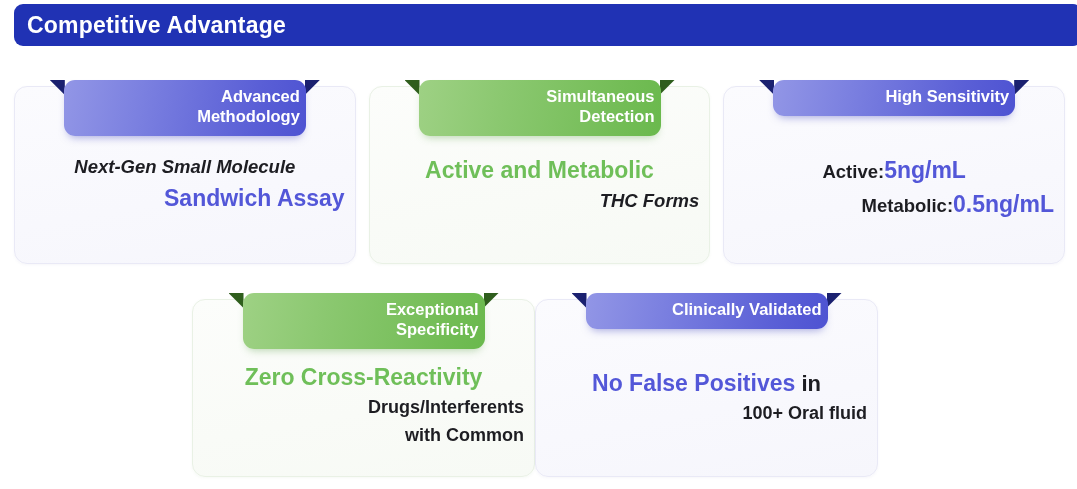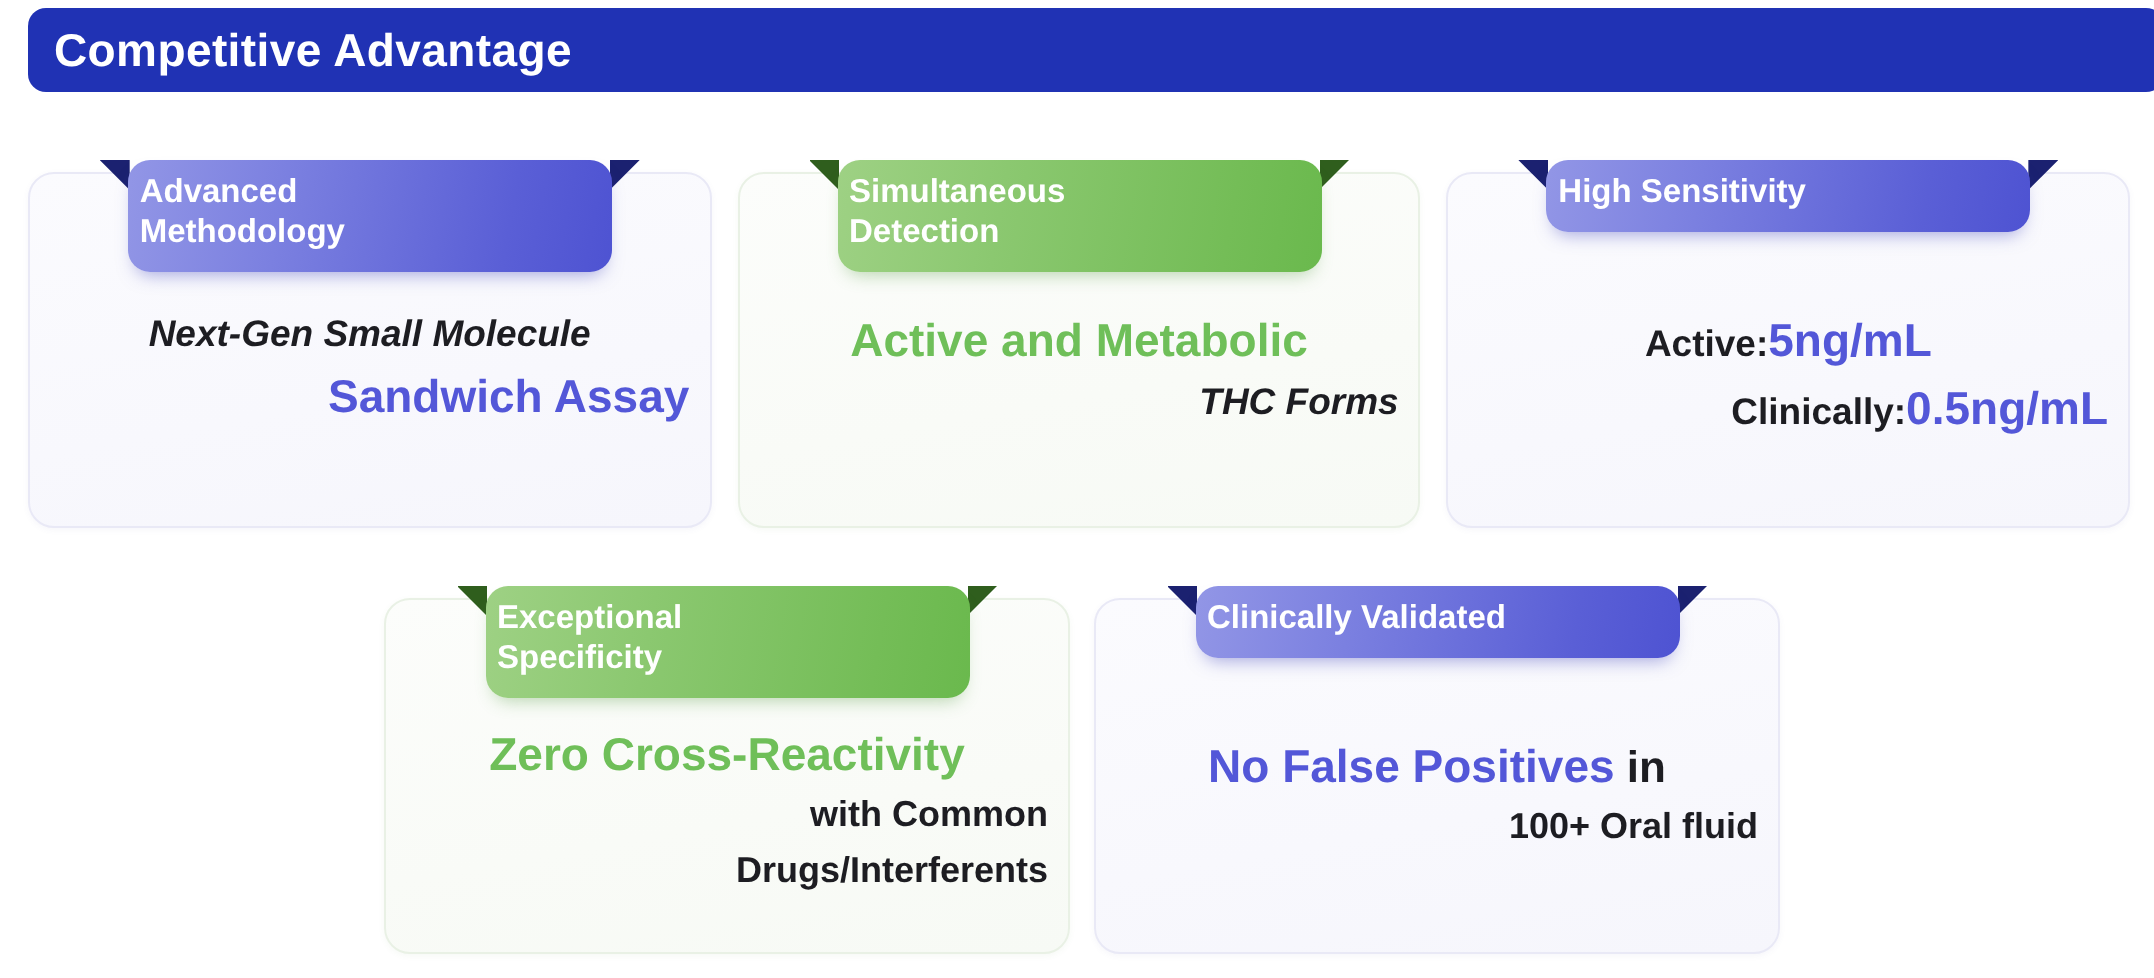--- a/index.html
+++ b/index.html
@@ -45,21 +45,21 @@
   .row-top {
     left: 14px;
     top: 86px;
     width: 1051px;
     gap: 13px;
   }
   .row-bottom {
     left: 192px;
     top: 299px;
     width: 700px;
-    gap: 12px;
+    gap: 0;
   }
 
   .card {
     position: relative;
     width: 343px;
     height: 178px;
     border-radius: 13px;
     box-sizing: border-box;
     padding-top: 58px;
     display: flex;
@@ -84,21 +84,21 @@
     top: -7px;
     transform: translateX(-50%);
     width: 242px;
   }
   .ribbon {
     position: relative;
     width: 100%;
     box-sizing: border-box;
     border-radius: 11px;
     padding: 7px 6px 9px 6px;
-    text-align: left;
+    text-align: right;
     color: #ffffff;
     font-size: 16.5px;
     font-weight: bold;
     line-height: 1.2;
     z-index: 2;
   }
   .ribbon.indigo {
     background: linear-gradient(100deg, #9296e6 0%, #7b80e0 32%, #5a5fd6 78%, #4e53d2 100%);
     box-shadow: 0 5px 9px -4px rgba(70, 74, 190, 0.5);
   }
@@ -252,43 +252,43 @@
       </div>
     </div>
     <div class="card-body">
       <div class="line stack-2">
         <span class="mixed">
           <span class="lbl">Active:</span><span class="val-indigo">5ng/mL</span>
         </span>
       </div>
       <div class="line">
         <span class="mixed">
-          <span class="lbl">Clinically:</span><span class="val-indigo">0.5ng/mL</span>
+          <span class="lbl">Metabolic:</span><span class="val-indigo">0.5ng/mL</span>
         </span>
       </div>
     </div>
   </div>
 
 </div>
 
 <div class="row row-bottom">
 
   <div class="card theme-green">
     <div class="ribbon-wrap">
       <div class="ribbon-tab left green"></div>
       <div class="ribbon-tab right green"></div>
       <div class="ribbon green">
         <div>Exceptional</div>
         <div>Specificity</div>
       </div>
     </div>
     <div class="card-body">
       <div class="line t-green stack-1">Zero Cross-Reactivity</div>
+      <div class="line t-dark-sm">Drugs/Interferents</div>
       <div class="line t-dark-sm">with Common</div>
-      <div class="line t-dark-sm">Drugs/Interferents</div>
     </div>
   </div>
 
   <div class="card theme-indigo">
     <div class="ribbon-wrap">
       <div class="ribbon-tab left indigo"></div>
       <div class="ribbon-tab right indigo"></div>
       <div class="ribbon indigo">
         <div>Clinically Validated</div>
       </div>

